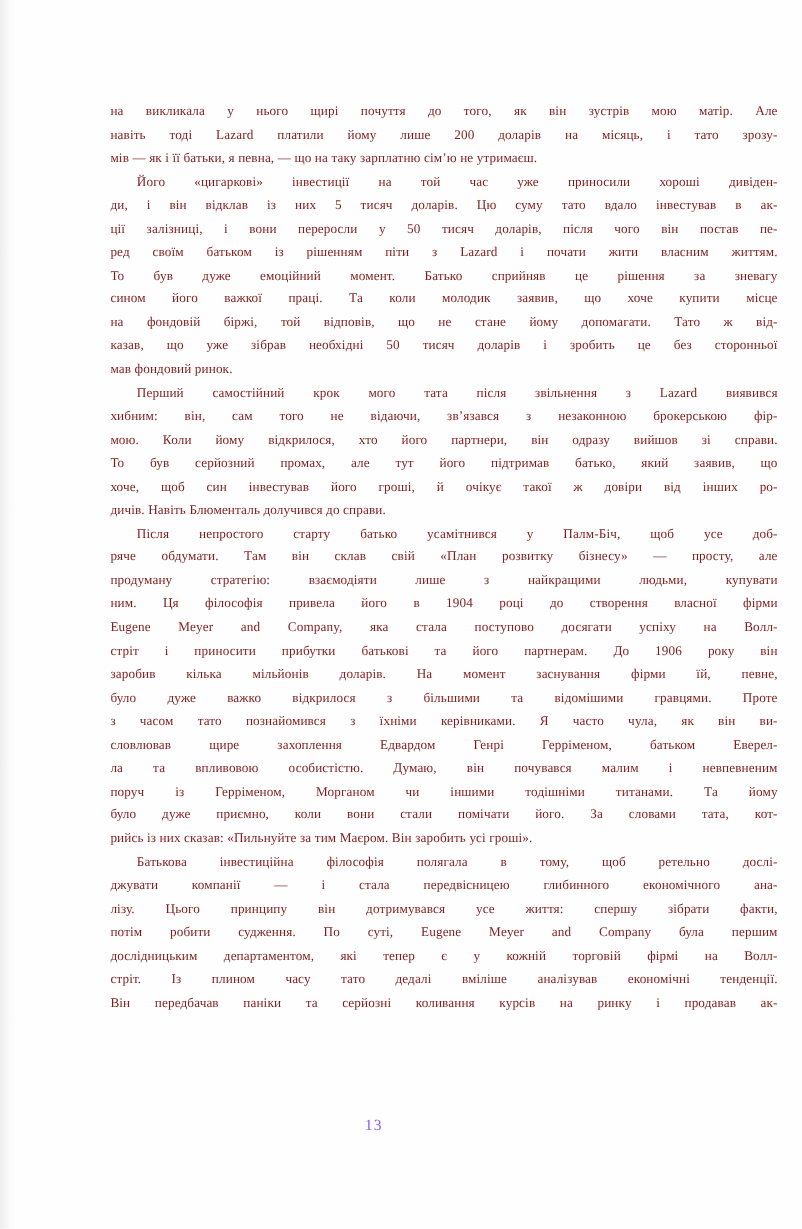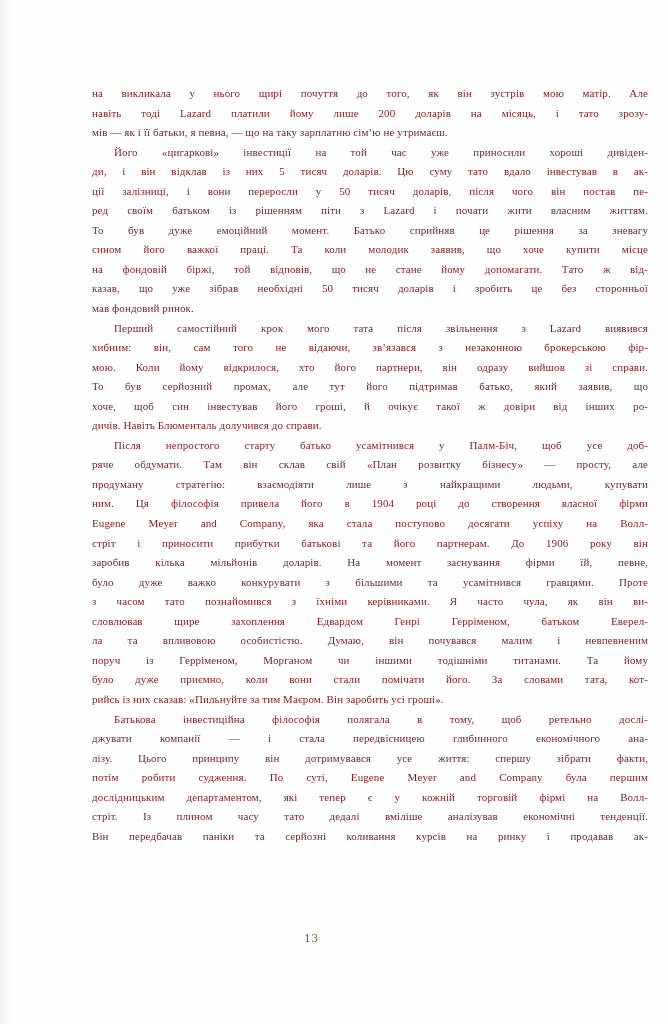--- a/index.html
+++ b/index.html
@@ -51,21 +51,21 @@
   .paragraph.indent .line:first-child {
     text-indent: 22px;
   }
   .page-number {
     position: absolute;
     left: 59px;
     top: 930px;
     width: 505px;
     text-align: center;
     font-size: 13px;
-    color: #4d7c0f;
+    color: #8b5cf6;
     letter-spacing: 1px;
   }
 </style>
 </head>
 <body>
 
 <div class="gutter-shadow"></div>
 
 <div class="text-block">
     <div class="paragraph">
@@ -93,21 +93,21 @@
       <div class="line last">дичів. Навіть Блюменталь долучився до справи.</div>
     </div>
     <div class="paragraph indent">
       <div class="line">Після непростого старту батько усамітнився у Палм-Біч, щоб усе доб-</div>
       <div class="line">ряче обдумати. Там він склав свій «План розвитку бізнесу» — просту, але</div>
       <div class="line">продуману стратегію: взаємодіяти лише з найкращими людьми, купувати</div>
       <div class="line">ним. Ця філософія привела його в 1904 році до створення власної фірми</div>
       <div class="line">Eugene Meyer and Company, яка стала поступово досягати успіху на Волл-</div>
       <div class="line">стріт і приносити прибутки батькові та його партнерам. До 1906 року він</div>
       <div class="line">заробив кілька мільйонів доларів. На момент заснування фірми їй, певне,</div>
-      <div class="line">було дуже важко конкурувати з більшими та усамітнився гравцями. Проте</div>
+      <div class="line">було дуже важко відкрилося з більшими та відомішими гравцями. Проте</div>
       <div class="line">з часом тато познайомився з їхніми керівниками. Я часто чула, як він ви-</div>
       <div class="line">словлював щире захоплення Едвардом Генрі Герріменом, батьком Еверел-</div>
       <div class="line">ла та впливовою особистістю. Думаю, він почувався малим і невпевненим</div>
       <div class="line">поруч із Герріменом, Морганом чи іншими тодішніми титанами. Та йому</div>
       <div class="line">було дуже приємно, коли вони стали помічати його. За словами тата, кот-</div>
       <div class="line last">рийсь із них сказав: «Пильнуйте за тим Маєром. Він заробить усі гроші».</div>
     </div>
     <div class="paragraph indent">
       <div class="line">Батькова інвестиційна філософія полягала в тому, щоб ретельно дослі-</div>
       <div class="line">джувати компанії — і стала передвісницею глибинного економічного ана-</div>

